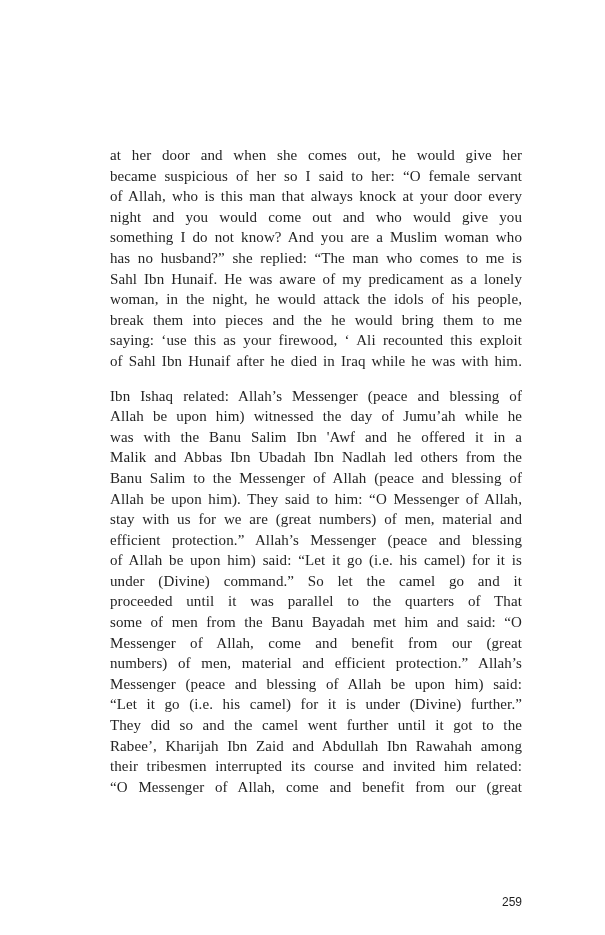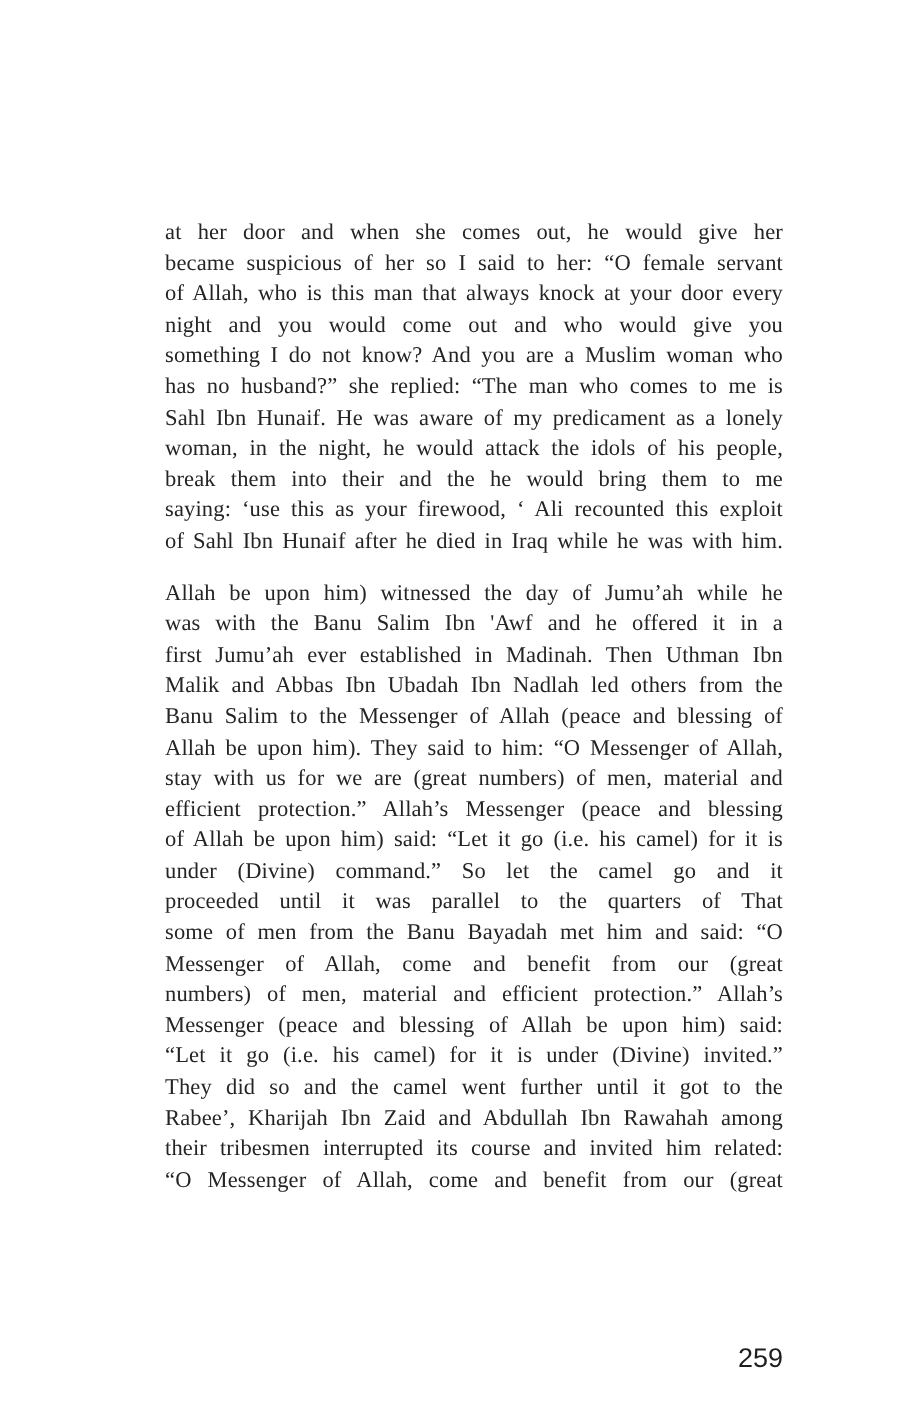--- a/index.html
+++ b/index.html
@@ -40,59 +40,59 @@
   .para-2 {
     margin-top: 14px;
   }
   .page-number {
     position: absolute;
     left: 110px;
     top: 859px;
     width: 412px;
     text-align: right;
     font-family: "Liberation Sans", sans-serif;
-    font-size: 18px;
+    font-size: 12px;
     color: #1e1e1e;
   }
 </style>
 </head>
 <body>
 
 <div class="page">
   <div class="text-block">
     <div class="para para-1">
         <div class="line">at her door and when she comes out, he would give her</div>
         <div class="line">became suspicious of her so I said to her: “O female servant</div>
         <div class="line">of Allah, who is this man that always knock at your door every</div>
         <div class="line">night and you would come out and who would give you</div>
         <div class="line">something I do not know? And you are a Muslim woman who</div>
         <div class="line">has no husband?” she replied: “The man who comes to me is</div>
         <div class="line">Sahl Ibn Hunaif. He was aware of my predicament as a lonely</div>
         <div class="line">woman, in the night, he would attack the idols of his people,</div>
-        <div class="line">break them into their and the he would bring them to me</div>
+        <div class="line">break them into pieces and the he would bring them to me</div>
         <div class="line">saying: ‘use this as your firewood, ‘ Ali recounted this exploit</div>
         <div class="line">of Sahl Ibn Hunaif after he died in Iraq while he was with him.</div>
       </div>
     <div class="para para-2">
+        <div class="line">Ibn Ishaq related: Allah’s Messenger (peace and blessing of</div>
         <div class="line">Allah be upon him) witnessed the day of Jumu’ah while he</div>
         <div class="line">was with the Banu Salim Ibn 'Awf and he offered it in a</div>
-        <div class="line">first Jumu’ah ever established in Madinah. Then Uthman Ibn</div>
         <div class="line">Malik and Abbas Ibn Ubadah Ibn Nadlah led others from the</div>
         <div class="line">Banu Salim to the Messenger of Allah (peace and blessing of</div>
         <div class="line">Allah be upon him). They said to him: “O Messenger of Allah,</div>
         <div class="line">stay with us for we are (great numbers) of men, material and</div>
         <div class="line">efficient protection.” Allah’s Messenger (peace and blessing</div>
         <div class="line">of Allah be upon him) said: “Let it go (i.e. his camel) for it is</div>
         <div class="line">under (Divine) command.” So let the camel go and it</div>
         <div class="line">proceeded until it was parallel to the quarters of That</div>
         <div class="line">some of men from the Banu Bayadah met him and said: “O</div>
         <div class="line">Messenger of Allah, come and benefit from our (great</div>
         <div class="line">numbers) of men, material and efficient protection.” Allah’s</div>
         <div class="line">Messenger (peace and blessing of Allah be upon him) said:</div>
-        <div class="line">“Let it go (i.e. his camel) for it is under (Divine) invited.”</div>
+        <div class="line">“Let it go (i.e. his camel) for it is under (Divine) further.”</div>
         <div class="line">They did so and the camel went further until it got to the</div>
         <div class="line">Rabee’, Kharijah Ibn Zaid and Abdullah Ibn Rawahah among</div>
         <div class="line">their tribesmen interrupted its course and invited him related:</div>
         <div class="line">“O Messenger of Allah, come and benefit from our (great</div>
       </div>
   </div>
   <div class="page-number">259</div>
 </div>
 
 </body></html>

